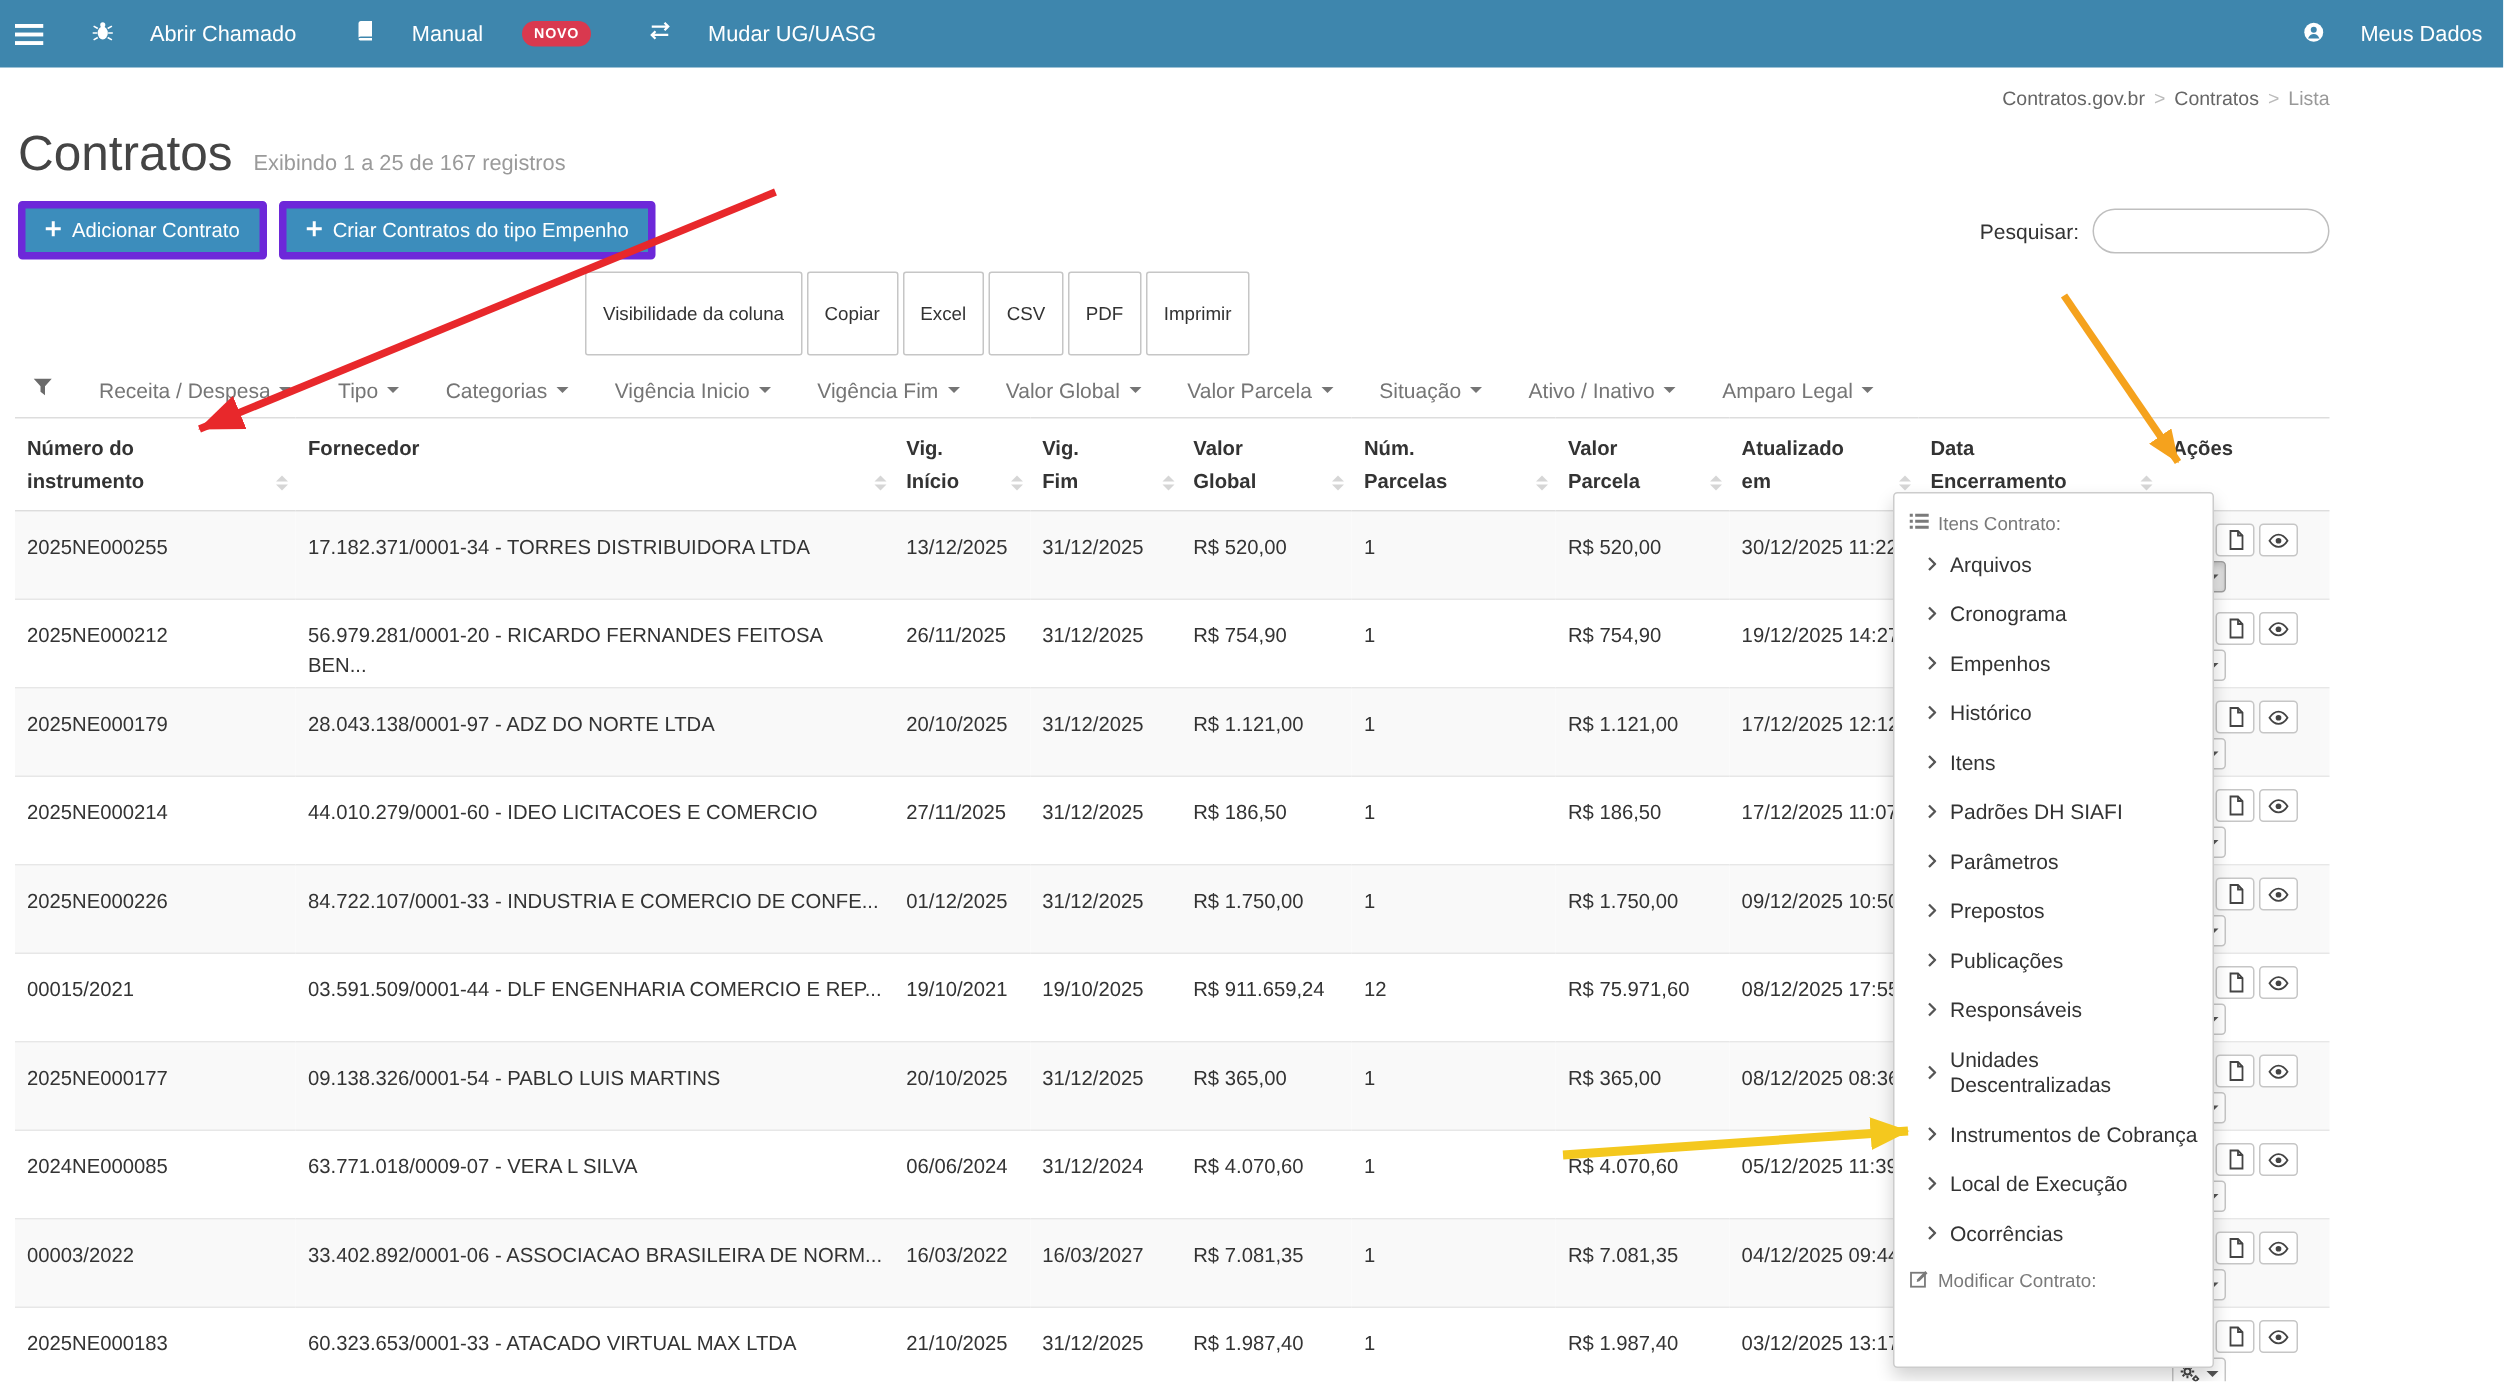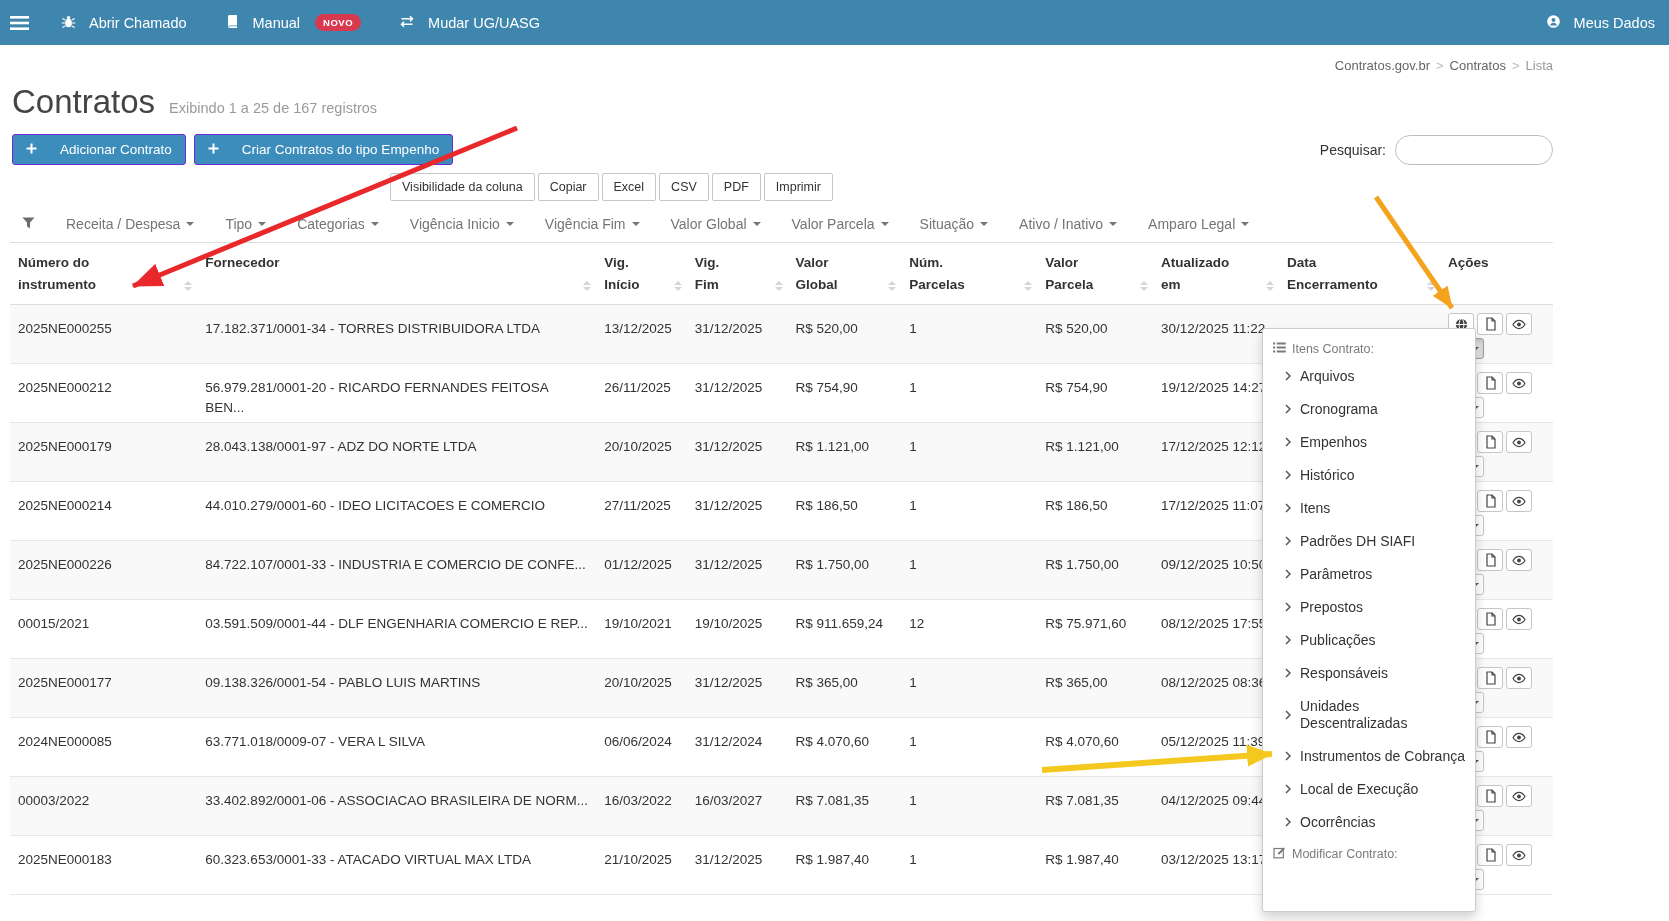--- a/index.html
+++ b/index.html
@@ -1,44 +1,44 @@
 <!DOCTYPE html>
 <html><head>
 <meta charset="utf-8">
 <style>
   * { margin:0; padding:0; box-sizing:border-box; }
   html,body { font-family:"Liberation Sans","DejaVu Sans",sans-serif; }
   .page { position:relative; width:1669px; height:921px; background:#fff; overflow:hidden; }
 
   
   .navbar { height:45px; background:#3e86ad; display:flex; align-items:center; color:#fff; padding:0 14px 0 10px; }
-  .nav-item { display:flex; align-items:center; gap:13px; font-size:14.5px; color:#fff; cursor:pointer; }
+  .nav-item { display:flex; align-items:center; gap:24px; font-size:14.5px; color:#fff; cursor:pointer; }
   .nav-left { display:flex; align-items:center; gap:38px; }
   .hamburger { margin-right:32px; display:flex; align-items:center; }
   .nav-right { margin-left:auto; display:flex; align-items:center; gap:42px;flex-direction:column; }
   .badge-novo { background:#d9394f; color:#fff; font-size:9.5px; font-weight:bold; letter-spacing:.5px; padding:3px 8px; border-radius:9px; margin-left:2px; }
 
   
   .wrap { width:1543px; margin-left:10px; position:relative; }
   .breadcrumb { padding-top:13px; text-align:right; font-size:13px; color:#666; }
   .breadcrumb .sep { color:#bbb; margin:0 6px; }
   .breadcrumb .current { color:#999; }
   .bc-link { cursor:pointer; }
   .title-row { padding:10px 0 0 2px; display:flex; align-items:baseline; gap:14px; }
   .title-row h1 { font-size:33px; font-weight:400; color:#444; }
   .records-info { font-size:14.5px; color:#9a9a9a; }
   .top-row { margin-top:13px; display:flex; align-items:center; justify-content:space-between; padding-left:2px; }
-  .btn-primary { display:inline-flex; align-items:center; gap:23px; background:#3c8dbc; border:1px solid #6d28d9; color:#fff; font-size:13.5px; padding:7px 13px; border-radius:3px; cursor:pointer; font-family:inherit; }
+  .btn-primary { display:inline-flex; align-items:center; gap:7px; background:#3c8dbc; border:5px solid #6d28d9; color:#fff; font-size:13.5px; padding:7px 13px; border-radius:3px; cursor:pointer; font-family:inherit; }
   .btn-group-left { display:flex; gap:8px; }
   .search-box { display:flex; align-items:center; gap:9px; font-size:14px; color:#333; }
   .search-box input { width:158px; height:30px; border:1px solid #bfbfbf; border-radius:15px; outline:none; padding:0 12px; font-size:13px; font-family:inherit; }
 
   
   .export-row { margin:8px 0 0 380px; display:flex; gap:3px; }
-  .btn-export { background:#fff; border:1px solid #c6c6c6; color:#333; font-size:12.5px; padding:6px 11px; border-radius:2px; cursor:pointer; font-family:inherit; }
+  .btn-export { background:#fff; border:1px solid #c6c6c6; color:#333; font-size:12.5px; padding:20px 11px; border-radius:2px; cursor:pointer; font-family:inherit; }
 
   
   .filter-row { margin-top:14px; padding-left:12px; display:flex; align-items:center; gap:31px; }
   .filter-item { display:flex; align-items:center; gap:6px; font-size:14px; color:#757575; cursor:pointer; background:none; border:none; font-family:Liberation Sans, sans-serif; }
   .caret { width:0; height:0; border-left:4px solid transparent; border-right:4px solid transparent; border-top:4px solid #757575; display:inline-block; }
 
   
   table { width:100%; border-collapse:collapse; margin-top:9px; table-layout:fixed; }
   thead th { text-align:left; font-size:13.5px; font-weight:bold; color:#333; padding:9px 8px; border-top:1px solid #ddd; border-bottom:1px solid #ddd; vertical-align:top; position:relative; line-height:1.6; cursor:pointer; }
   .th-label { display:inline-block; }

